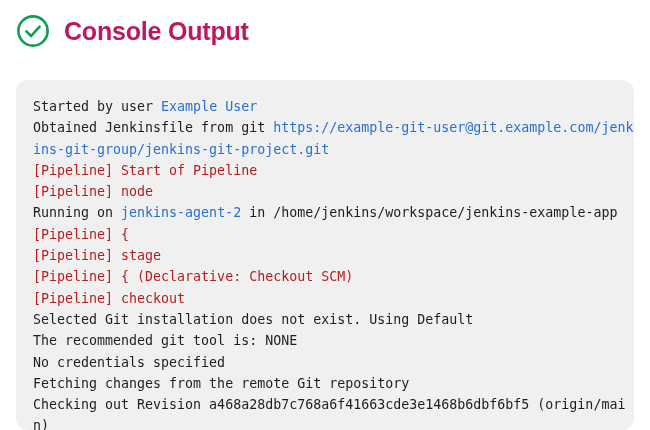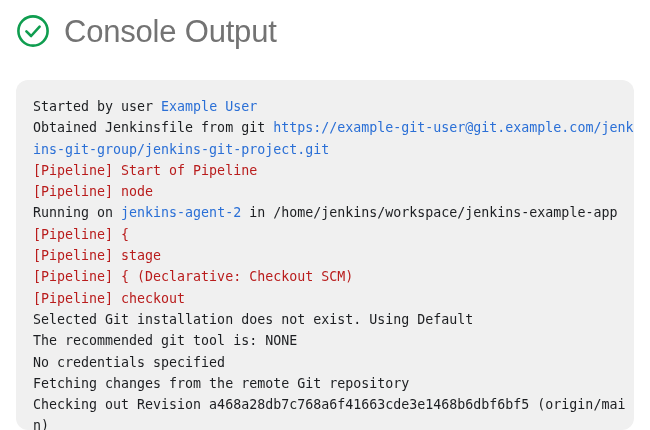--- a/index.html
+++ b/index.html
@@ -32,23 +32,23 @@
   }
 
   .status-icon {
     width: 34px;
     height: 34px;
     flex: 0 0 34px;
     display: block;
   }
 
   .page-title {
-    font-size: 31px;
-    font-weight: normal;
-    color: #737373;
+    font-size: 25px;
+    font-weight: bold;
+    color: #be185d;
     letter-spacing: -0.2px;
     line-height: 1;
     white-space: nowrap;
   }
 
   
   .console-panel {
     position: absolute;
     left: 16px;
     top: 80px;

